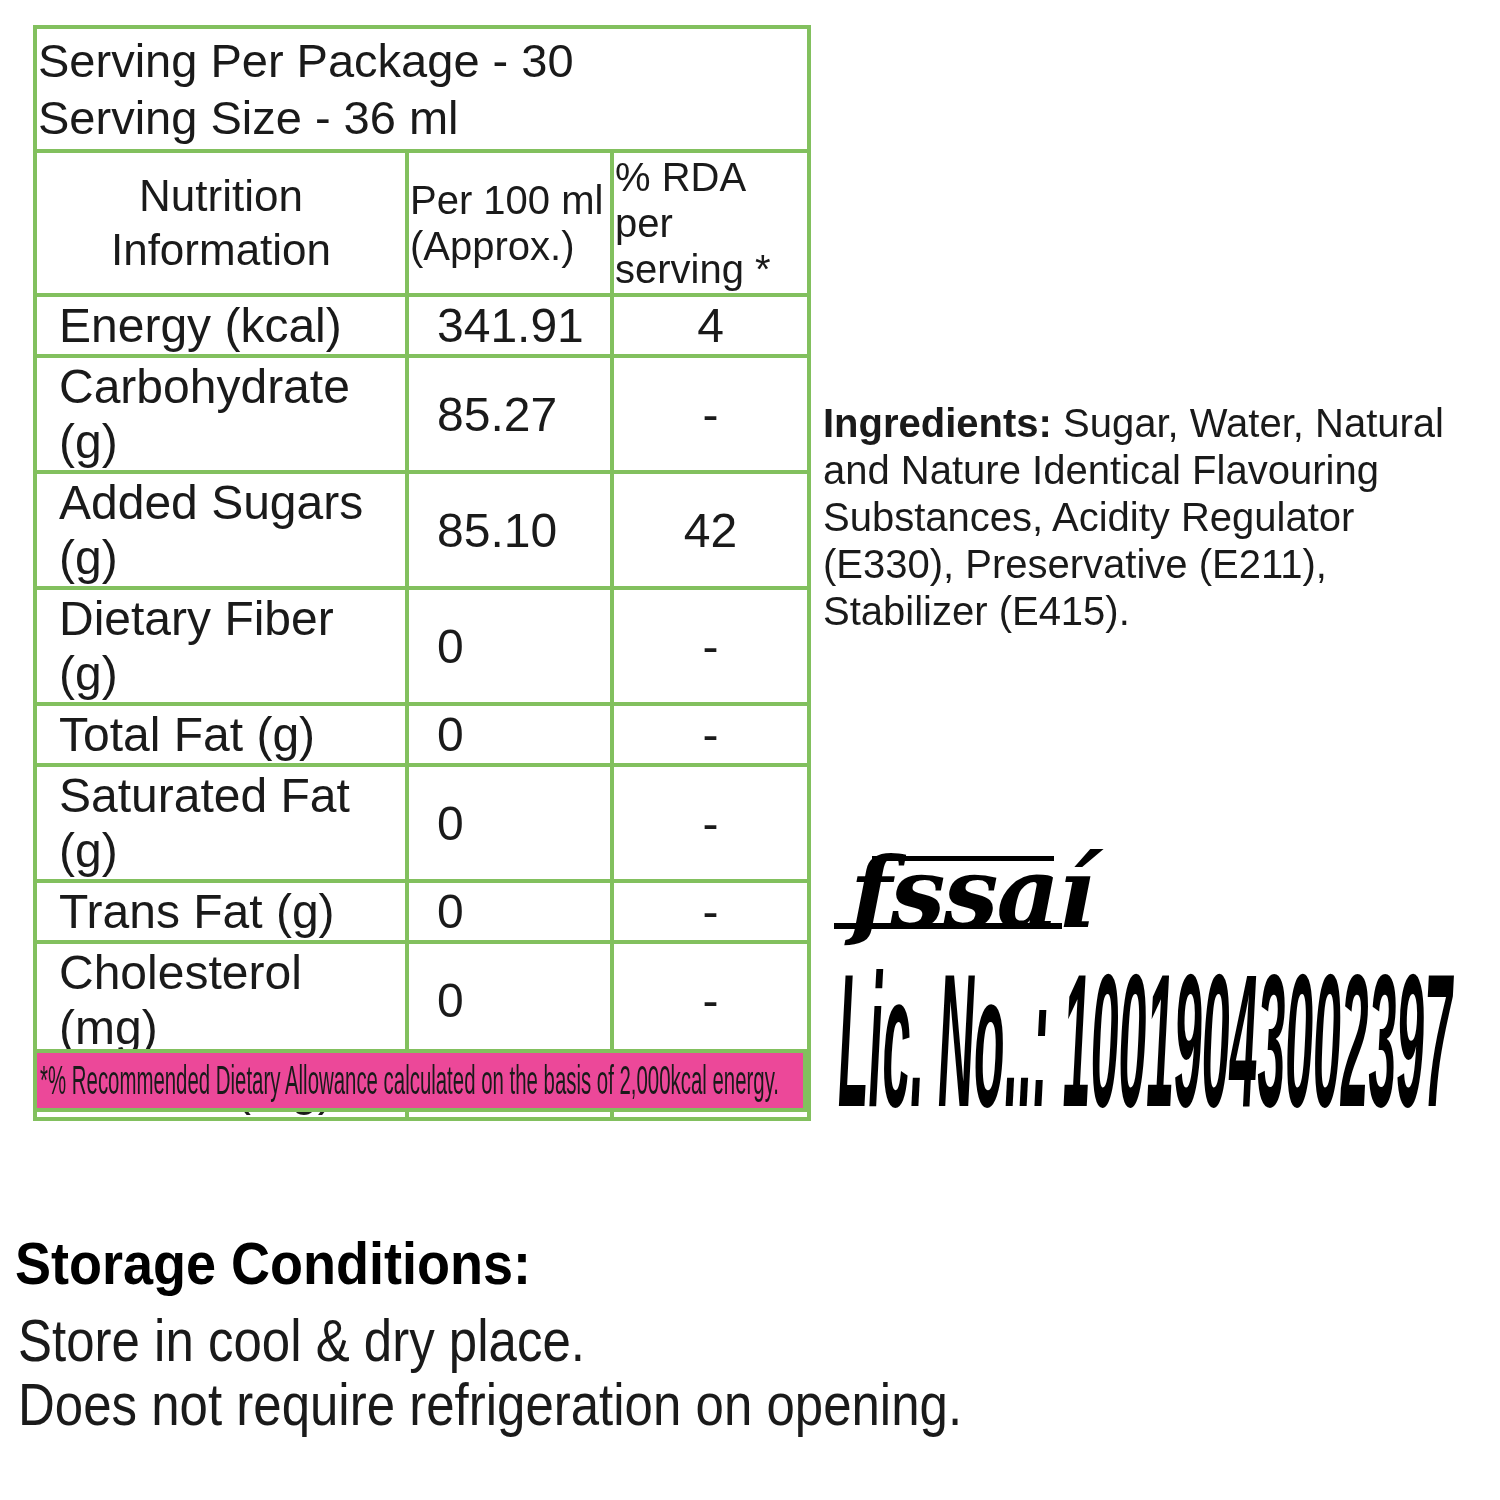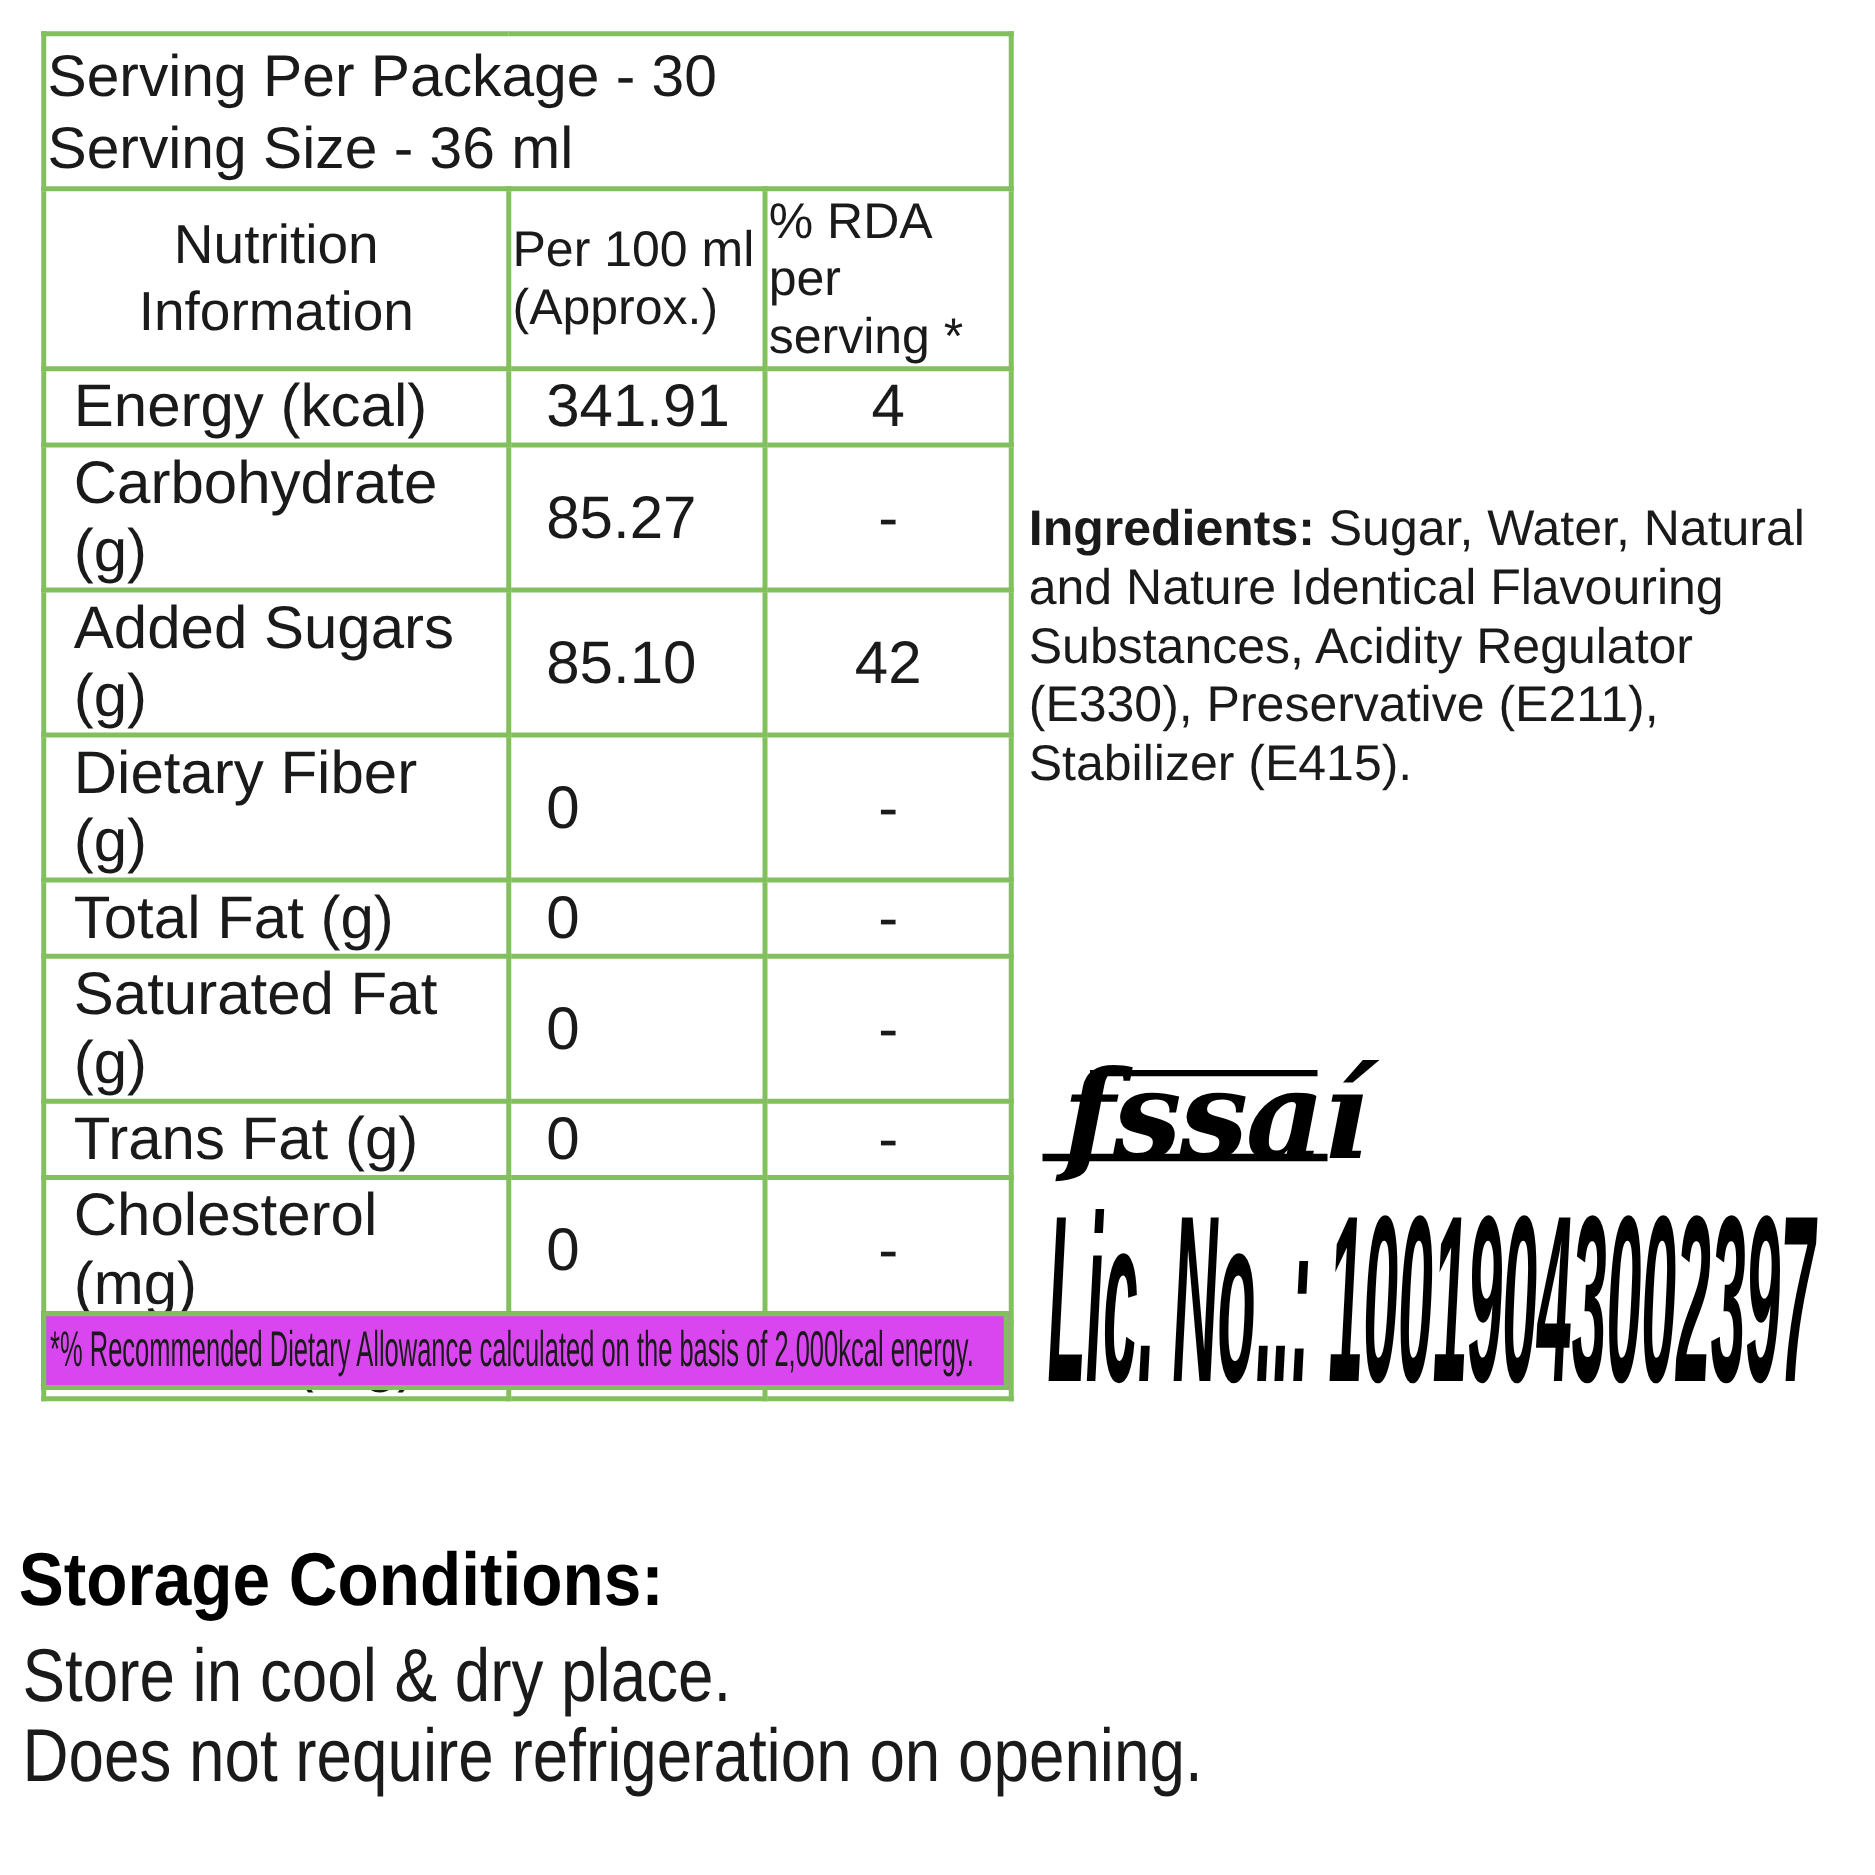--- a/index.html
+++ b/index.html
@@ -20,21 +20,21 @@
   }
   .serving-cell{height:118px;text-align:left;font-size:47px;line-height:57px;}
   .colhead-c1{height:130px;text-align:center;font-size:44px;line-height:54px;white-space:pre-line;}
   .colhead-c2,.colhead-c3{text-align:left;font-size:40px;line-height:46px;white-space:pre-line;}
   .nut-cell{font-size:48px;padding-left:22px;}
   .val-cell{font-size:48px;padding-left:28px;}
   .rda-cell{font-size:48px;text-align:center;}
   
   .footnote-box{
     position:absolute;left:33px;top:1049px;width:766px;height:55px;
-    border:4px solid #82c05e;display:flex;align-items:center;background:#d946ef;
+    border:4px solid #82c05e;display:flex;align-items:center;background:#ec4899;
   }
   .footnote-text{
     font-size:40px;white-space:nowrap;padding-left:6px;
     transform:scaleX(0.51);transform-origin:left center;color:#1a1a1a;
   }
   
   .ingredients{
     position:absolute;left:823px;top:400px;width:672px;
     font-size:40px;line-height:47px;color:#1a1a1a;
   }

